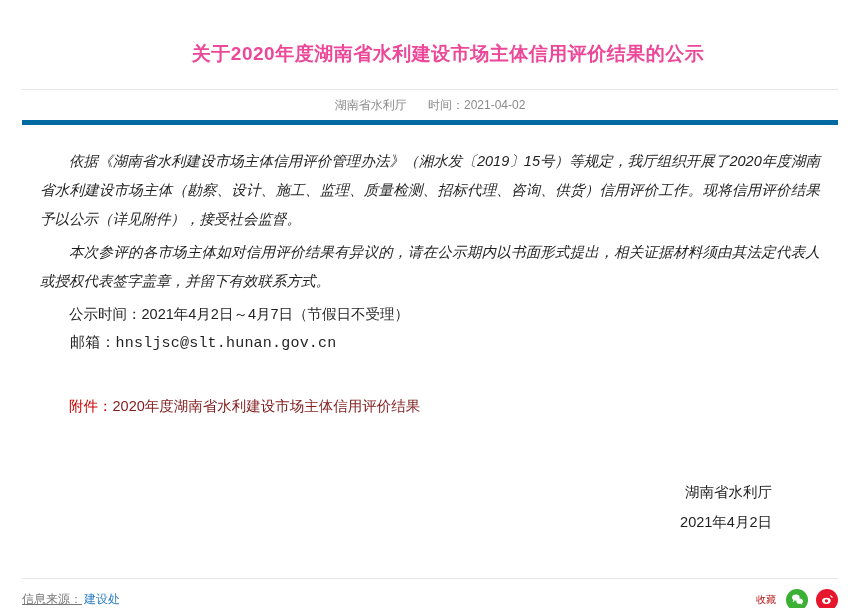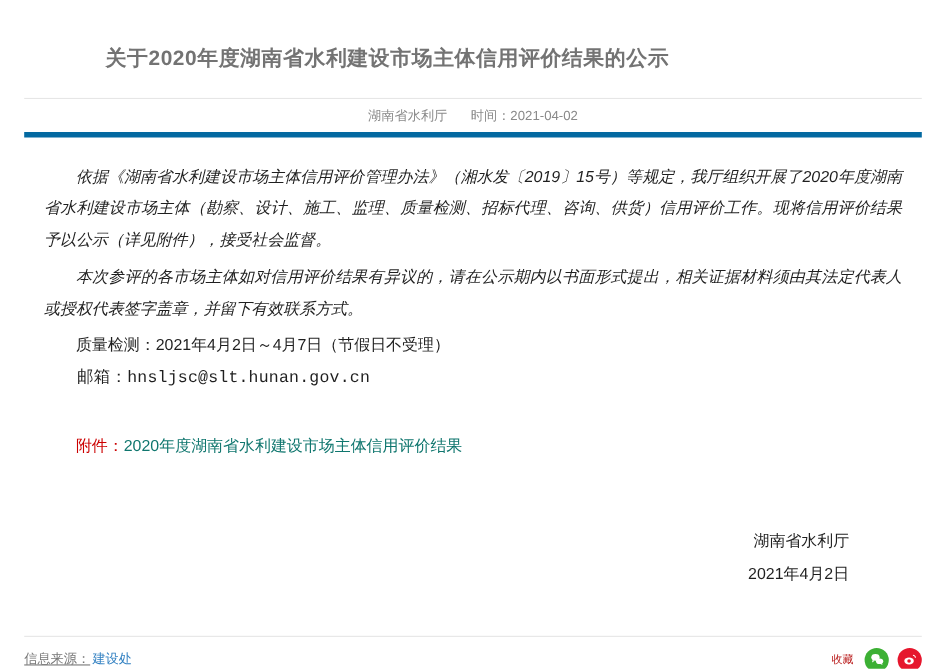--- a/index.html
+++ b/index.html
@@ -15,23 +15,24 @@
     overflow: hidden;
   }
   .page {
     position: relative;
     width: 860px;
     height: 608px;
     box-sizing: border-box;
     background: #fff;
   }
   .title {
+    text-align: center;
     font-size: 19px;
     font-weight: bold;
-    color: #737373;
+    color: #ec4899;
     padding: 26px 60px 0 96px;
     line-height: 30px;
     letter-spacing: 0.5px;
   }
   .meta-bar {
     margin: 20px 22px 0 22px;
     border-top: 1px solid #e6e6e6;
     border-bottom: 5px solid #0369a1;
     height: 30px;
     line-height: 30px;
@@ -63,21 +64,21 @@
     font-size: 15px;
     letter-spacing: 0.2px;
   }
   .attach {
     margin-top: 34px;
     text-indent: 2em;
     color: #cc0000;
     font-size: 14.5px;
   }
   .attach a {
-    color: #0f766e;
+    color: #7f1d1d;
     text-decoration: none;
   }
   .signature {
     margin-top: 56px;
     padding-right: 48px;
     text-align: right;
     font-size: 14.5px;
     line-height: 30px;
     color: #1f1f1f;
   }
@@ -134,21 +135,21 @@
 
   <div class="meta-bar">
     <span class="src">湖南省水利厅</span>
     <span class="time">时间：2021-04-02</span>
   </div>
 
   <div class="body">
     <p class="para">依据《湖南省水利建设市场主体信用评价管理办法》（湘水发〔2019〕15号）等规定，我厅组织开展了2020年度湖南省水利建设市场主体（勘察、设计、施工、监理、质量检测、招标代理、咨询、供货）信用评价工作。现将信用评价结果予以公示（详见附件），接受社会监督。</p>
     <p class="para">本次参评的各市场主体如对信用评价结果有异议的，请在公示期内以书面形式提出，相关证据材料须由其法定代表人或授权代表签字盖章，并留下有效联系方式。</p>
 
-    <p class="line">质量检测：2021年4月2日～4月7日（节假日不受理）</p>
+    <p class="line">公示时间：2021年4月2日～4月7日（节假日不受理）</p>
     <p class="line mono">邮箱：hnsljsc@slt.hunan.gov.cn</p>
 
     <div class="attach">
       <span>附件：</span><a href="#">2020年度湖南省水利建设市场主体信用评价结果</a>
     </div>
 
     <div class="signature">
       <div>湖南省水利厅</div>
       <div>2021年4月2日</div>
     </div>

